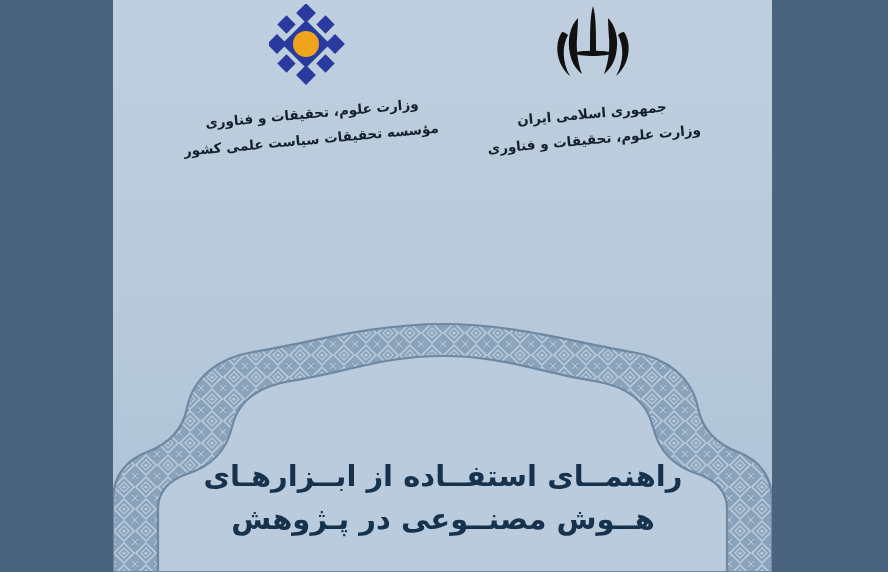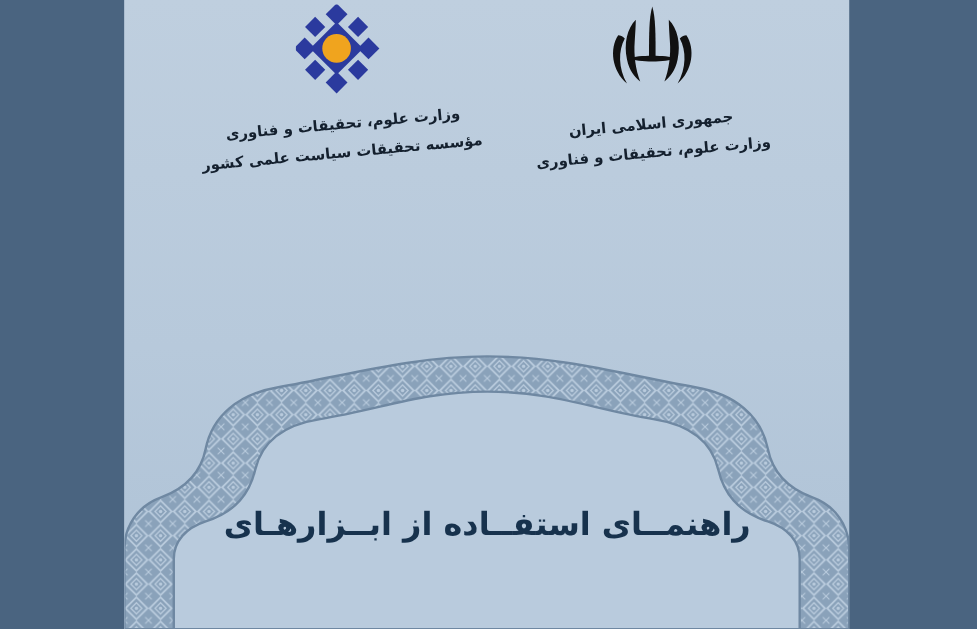--- a/index.html
+++ b/index.html
@@ -198,16 +198,17 @@
         </svg>
       </div>
       <div class="emblem-caption">
         <div>جمهوری اسلامی ایران</div>
         <div>وزارت علوم، تحقیقات و فناوری</div>
       </div>
     </div>
 
     <div id="title-block">
       <div class="title-line">راهنمــای استفــاده از ابــزارهـای</div>
+      <div class="title-line">هــوش مصنــوعی در پـژوهش</div>
     </div>
 
   </div>
 </div>
 
 </body></html>

